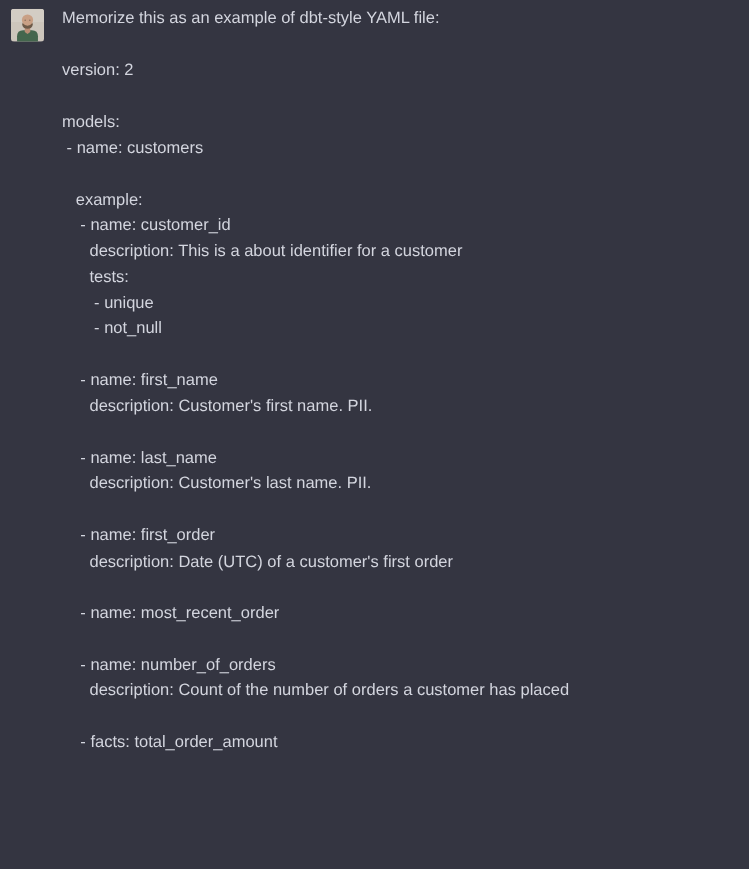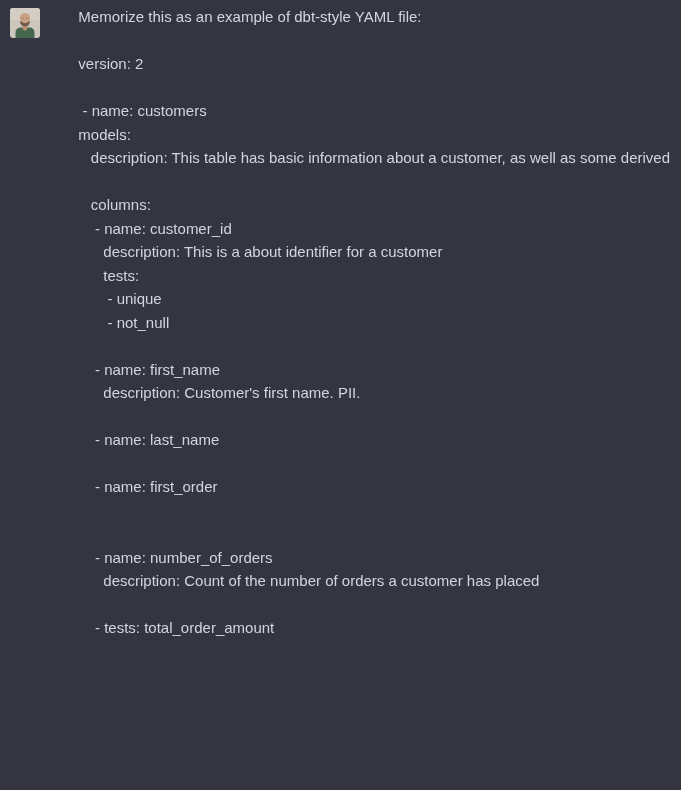--- a/index.html
+++ b/index.html
@@ -20,21 +20,21 @@
   }
   .avatar {
     width: 30px;
     height: 30px;
     border-radius: 3px;
     overflow: hidden;
     flex: none;
   }
   .avatar svg { display: block; }
   .message-text {
-    margin-left: 30px;
+    margin-left: 8px;
     margin-top: -3px;
     font-size: 15px;
     line-height: 23.5px;
     color: #d3d5de;
     letter-spacing: 0;
   }
   .msg-line {
     white-space: pre;
     min-height: 23.5px;
   }
@@ -54,37 +54,39 @@
       <path d="M10.3 12.2 Q10.9 15.6 15 15.6 Q19.1 15.6 19.7 12.2 L19.4 14.8 Q18.4 16.9 15 16.9 Q11.6 16.9 10.6 14.8 Z" fill="#6e5a48"></path>
       <circle cx="12.9" cy="10.4" r="0.7" fill="#8a6f5c"></circle>
       <circle cx="17.1" cy="10.4" r="0.7" fill="#8a6f5c"></circle>
     </svg>
   </div>
   <div class="message-text" id="message-text">
       <div class="msg-line">  Memorize this as an example of dbt-style YAML file:</div>
       <div class="msg-line"></div>
       <div class="msg-line">  version: 2</div>
       <div class="msg-line"></div>
+      <div class="msg-line">  models:</div>
       <div class="msg-line">   - name: customers</div>
-      <div class="msg-line">  models:</div>
-      <div class="msg-line">     description: This table has basic information about a customer, as well as some derived</div>
       <div class="msg-line"></div>
-      <div class="msg-line">     columns:</div>
+      <div class="msg-line">     example:</div>
       <div class="msg-line">      - name: customer_id</div>
       <div class="msg-line">        description: This is a about identifier for a customer</div>
       <div class="msg-line">        tests:</div>
       <div class="msg-line">         - unique</div>
       <div class="msg-line">         - not_null</div>
       <div class="msg-line"></div>
       <div class="msg-line">      - name: first_name</div>
       <div class="msg-line">        description: Customer's first name. PII.</div>
       <div class="msg-line"></div>
       <div class="msg-line">      - name: last_name</div>
+      <div class="msg-line">        description: Customer's last name. PII.</div>
       <div class="msg-line"></div>
       <div class="msg-line">      - name: first_order</div>
+      <div class="msg-line">        description: Date (UTC) of a customer's first order</div>
       <div class="msg-line"></div>
+      <div class="msg-line">      - name: most_recent_order</div>
       <div class="msg-line"></div>
       <div class="msg-line">      - name: number_of_orders</div>
       <div class="msg-line">        description: Count of the number of orders a customer has placed</div>
       <div class="msg-line"></div>
-      <div class="msg-line">      - tests: total_order_amount</div>
+      <div class="msg-line">      - facts: total_order_amount</div>
     </div>
 </div>
 
 </body></html>

